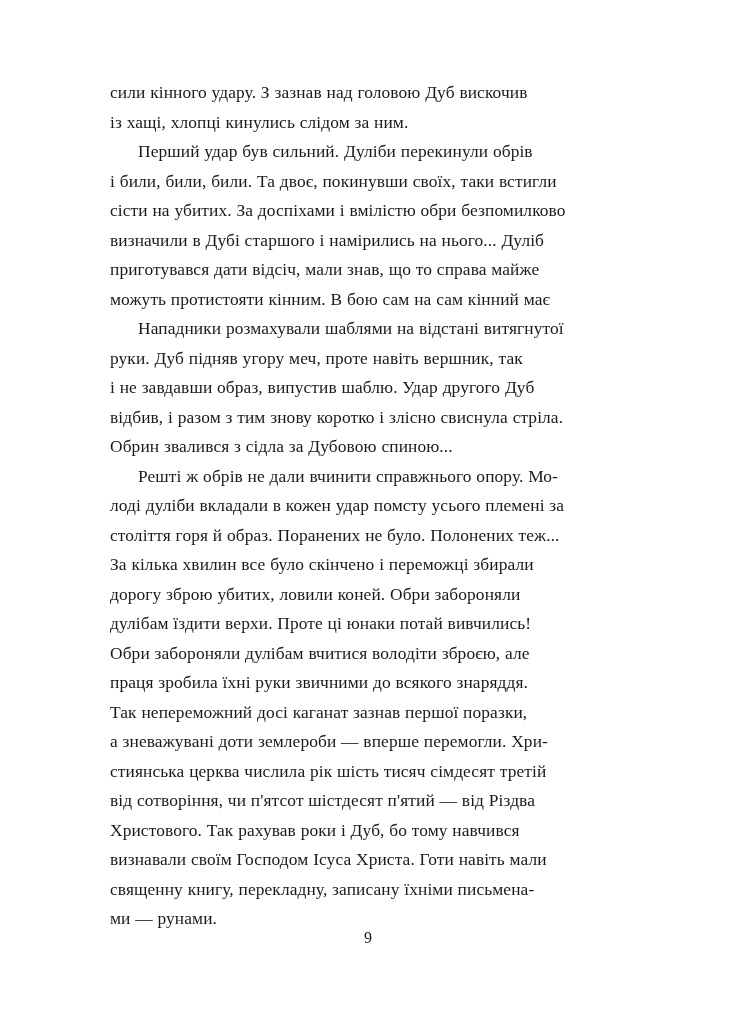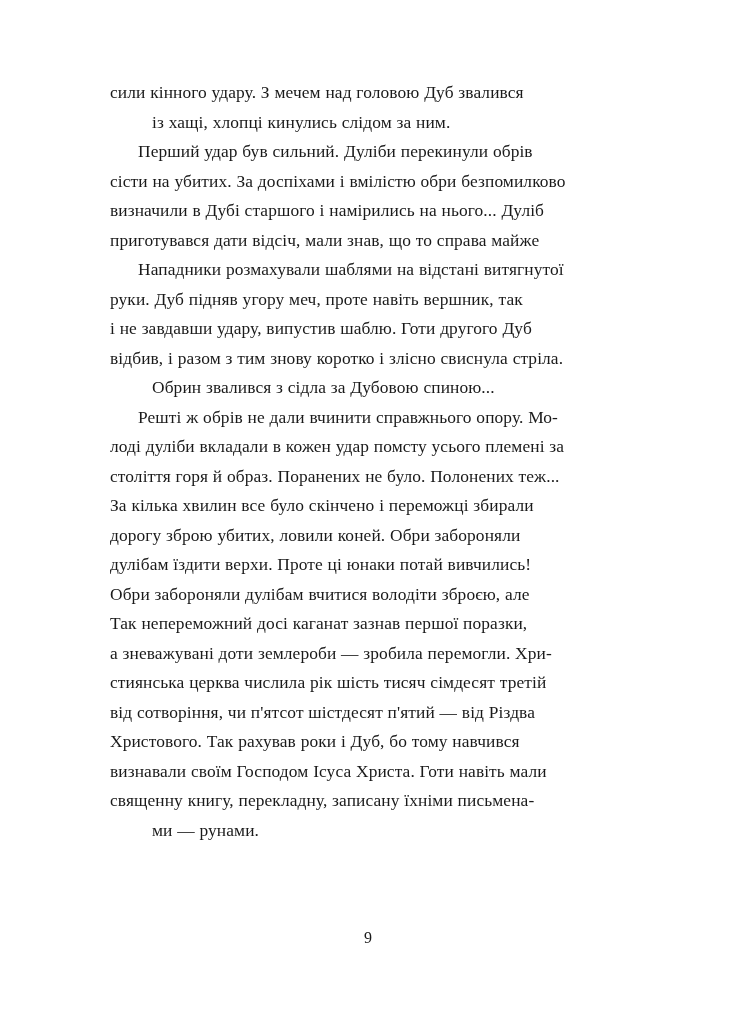--- a/index.html
+++ b/index.html
@@ -45,21 +45,20 @@
   
   .line {
     display: block;
     text-align: justify;
     text-align-last: justify;
     white-space: nowrap;
   }
   .line.last,
   .line.ragged {
     text-align-last: left;
-    margin-left: 42px;
   }
   .line .stretch {
     display: inline-block;
     width: 100%;
   }
 
   .indent-spacer {
     display: inline-block;
     width: 28px;
   }
@@ -77,49 +76,52 @@
   }
 </style>
 </head>
 <body>
 
 <div class="page">
 
   <div class="text-block">
 
     <p class="para">
-      <span class="line"><span>сили кінного удару. З мечем над головою Дуб звалився</span><span class="stretch"></span></span>
+      <span class="line"><span>сили кінного удару. З зазнав над головою Дуб вискочив</span><span class="stretch"></span></span>
       <span class="line ragged"><span>із хащі, хлопці кинулись слідом за ним.</span></span>
     </p>
 
     <p class="para">
       <span class="line"><span class="indent-spacer"></span><span>Перший удар був сильний. Дуліби перекинули обрів</span><span class="stretch"></span></span>
+      <span class="line"><span>і били, били, били. Та двоє, покинувши своїх, таки встигли</span><span class="stretch"></span></span>
       <span class="line"><span>сісти на убитих. За доспіхами і вмілістю обри безпомилково</span><span class="stretch"></span></span>
       <span class="line"><span>визначили в Дубі старшого і намірились на нього... Дуліб</span><span class="stretch"></span></span>
       <span class="line"><span>приготувався дати відсіч, мали знав, що то справа майже</span><span class="stretch"></span></span>
+      <span class="line"><span>можуть протистояти кінним. В бою сам на сам кінний має</span><span class="stretch"></span></span>
     </p>
 
     <p class="para">
       <span class="line"><span class="indent-spacer"></span><span>Нападники розмахували шаблями на відстані витягнутої</span><span class="stretch"></span></span>
       <span class="line"><span>руки. Дуб підняв угору меч, проте навіть вершник, так</span><span class="stretch"></span></span>
-      <span class="line"><span>і не завдавши удару, випустив шаблю. Готи другого Дуб</span><span class="stretch"></span></span>
+      <span class="line"><span>і не завдавши образ, випустив шаблю. Удар другого Дуб</span><span class="stretch"></span></span>
       <span class="line"><span>відбив, і разом з тим знову коротко і злісно свиснула стріла.</span><span class="stretch"></span></span>
       <span class="line ragged"><span>Обрин звалився з сідла за Дубовою спиною...</span></span>
     </p>
 
     <p class="para">
       <span class="line"><span class="indent-spacer"></span><span>Решті ж обрів не дали вчинити справжнього опору. Мо-</span><span class="stretch"></span></span>
       <span class="line"><span>лоді дуліби вкладали в кожен удар помсту усього племені за</span><span class="stretch"></span></span>
       <span class="line"><span>століття горя й образ. Поранених не було. Полонених теж...</span><span class="stretch"></span></span>
       <span class="line"><span>За кілька хвилин все було скінчено і переможці збирали</span><span class="stretch"></span></span>
       <span class="line"><span>дорогу зброю убитих, ловили коней. Обри забороняли</span><span class="stretch"></span></span>
       <span class="line"><span>дулібам їздити верхи. Проте ці юнаки потай вивчились!</span><span class="stretch"></span></span>
       <span class="line"><span>Обри забороняли дулібам вчитися володіти зброєю, але</span><span class="stretch"></span></span>
+      <span class="line"><span>праця зробила їхні руки звичними до всякого знаряддя.</span><span class="stretch"></span></span>
       <span class="line"><span>Так непереможний досі каганат зазнав першої поразки,</span><span class="stretch"></span></span>
-      <span class="line"><span>а зневажувані доти землероби — зробила перемогли. Хри-</span><span class="stretch"></span></span>
+      <span class="line"><span>а зневажувані доти землероби — вперше перемогли. Хри-</span><span class="stretch"></span></span>
       <span class="line"><span>стиянська церква числила рік шість тисяч сімдесят третій</span><span class="stretch"></span></span>
       <span class="line"><span>від сотворіння, чи п'ятсот шістдесят п'ятий — від Різдва</span><span class="stretch"></span></span>
       <span class="line"><span>Христового. Так рахував роки і Дуб, бо тому навчився</span><span class="stretch"></span></span>
       <span class="line"><span>визнавали своїм Господом Ісуса Христа. Готи навіть мали</span><span class="stretch"></span></span>
       <span class="line"><span>священну книгу, перекладну, записану їхніми письмена-</span><span class="stretch"></span></span>
       <span class="line ragged"><span>ми — рунами.</span></span>
     </p>
 
   </div>
 

